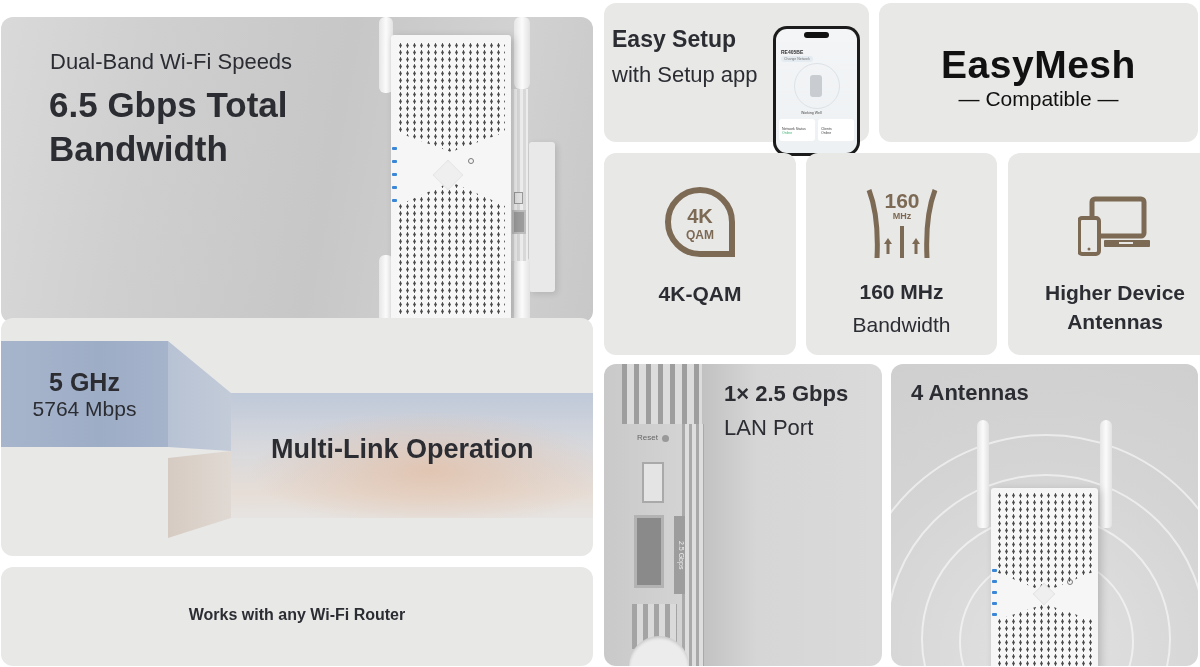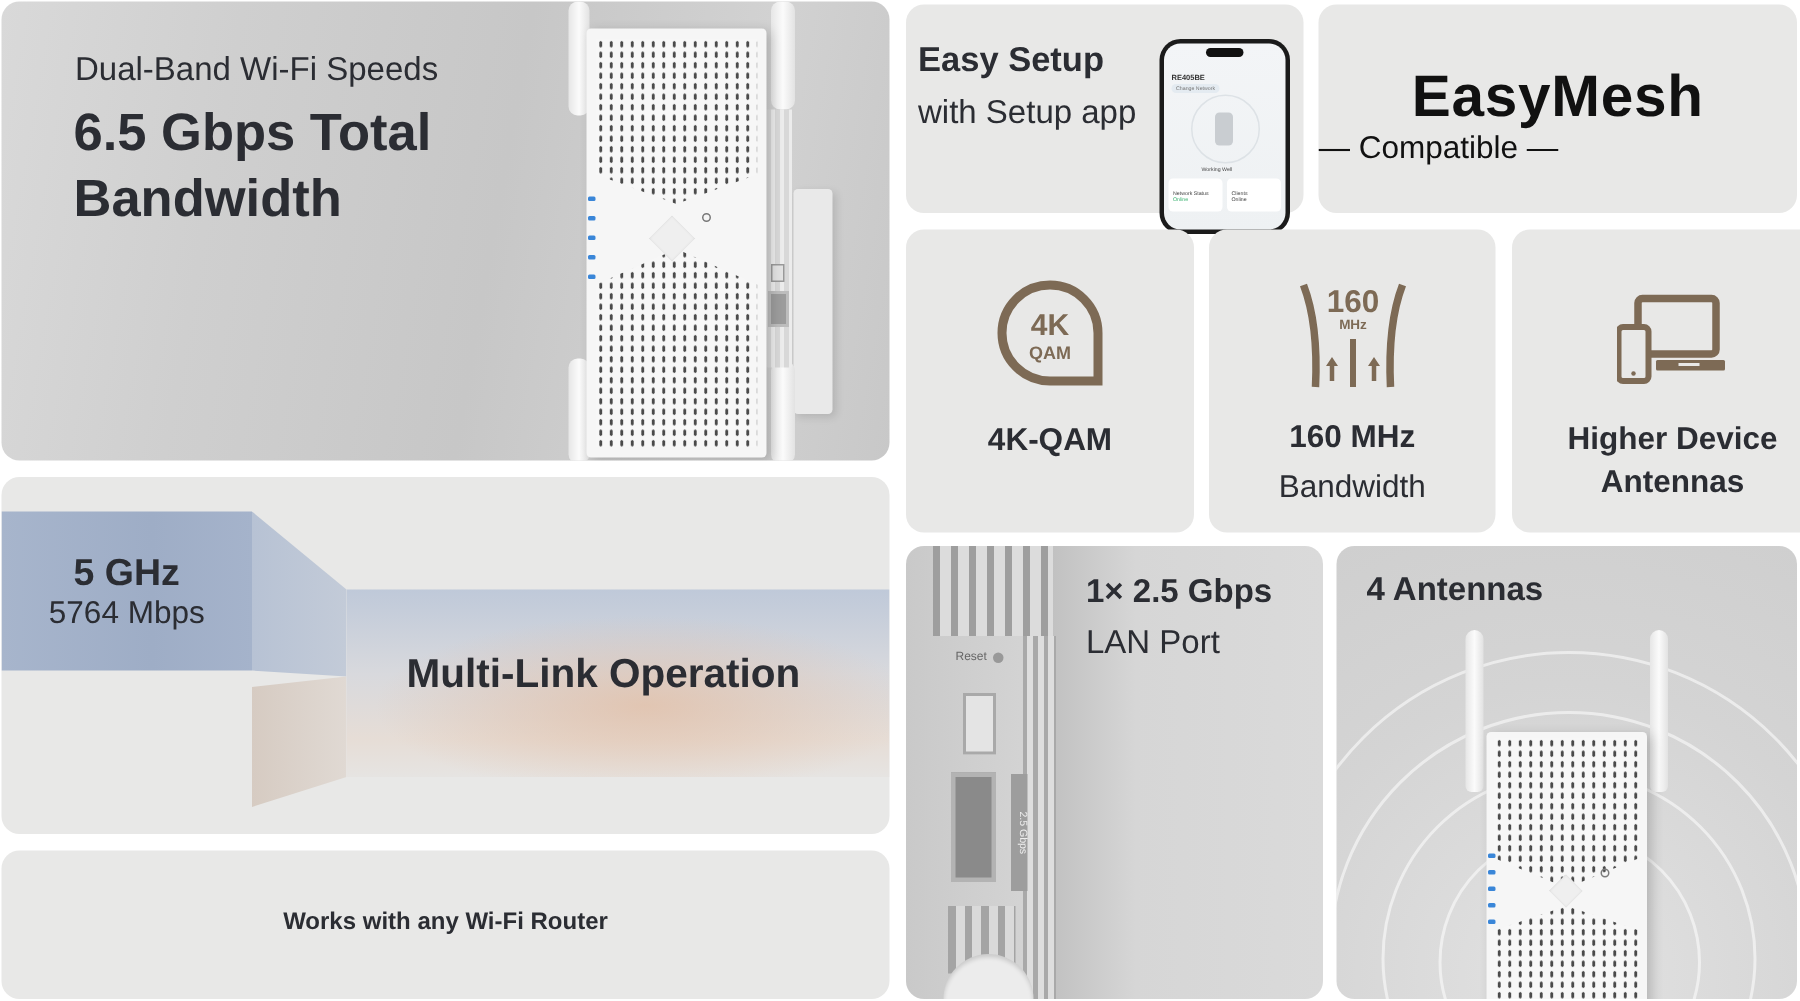--- a/index.html
+++ b/index.html
@@ -1,21 +1,21 @@
 <!DOCTYPE html>
 <html><head>
 <meta charset="utf-8">
 <style>
   * { box-sizing: border-box; margin: 0; padding: 0; }
   html, body { width: 1200px; height: 667px; background: #ffffff; overflow: hidden; }
   body { position: relative; font-family: "Liberation Sans", "DejaVu Sans", sans-serif; color: #2b2d33; }
   .card { position: absolute; border-radius: 12px; overflow: hidden; background: #e8e8e7; }
 
   
-  #hero { left: 1px; top: 1px; width: 592px; height: 306px;
+  #hero { left: 1px; top: 17px; width: 592px; height: 306px;
     background: linear-gradient(100deg, #d9d9d9 0%, #cfcfcf 25%, #c7c7c7 55%, #d2d2d2 80%, #c8c8c8 100%); padding-left: 22px; }
   #hero .eyebrow { position: absolute; left: 49px; top: 32px; font-size: 22px; color: #2b2d33; }
   #hero .headline { position: absolute; left: 48px; top: 66px; font-size: 35px; font-weight: bold; line-height: 44px; color: #2b2d33; }
 
   .device-body { position: absolute; background: #f6f6f6; border-radius: 3px; box-shadow: 3px 2px 8px rgba(0,0,0,0.18); }
   .grille { position: absolute;
     background-color: #f7f7f7;
     background-image: radial-gradient(ellipse 1.2px 2.4px at 50% 50%, #4a4a4a 80%, transparent 100%);
     background-size: 7px 7px; }
   .antenna { position: absolute; background: linear-gradient(90deg, #e6e6e6, #fbfbfb 50%, #e2e2e2); border-radius: 6px; }
@@ -36,21 +36,21 @@
   .phone-chip { position: absolute; left: 5px; top: 27px; font-size: 3.5px; color: #777; background: #e4ebf1; padding: 1px 3px; border-radius: 3px; }
   .phone-ring { position: absolute; left: 18px; top: 34px; width: 46px; height: 46px; border-radius: 50%; border: 1px solid #dde2e6; }
   .phone-dev { position: absolute; left: 34px; top: 46px; width: 12px; height: 22px; background: #c9cdd1; border-radius: 3px; }
   .phone-status { position: absolute; left: 25px; top: 82px; font-size: 3.5px; color: #444; }
   .phone-card { position: absolute; top: 90px; width: 36px; height: 22px; background: #fff; border-radius: 3px; font-size: 3.5px; padding: 8px 3px 0; color: #444; }
   .phone-card .ok { color: #3cb371; }
 
   
   #mesh { left: 879px; top: 3px; width: 319px; height: 139px; }
   #mesh .m1 { position: absolute; left: 0; width: 100%; top: 40px; text-align: center; font-size: 39px; font-weight: bold; color: #111; letter-spacing: 0.5px; }
-  #mesh .m2 { position: absolute; left: 0; width: 100%; top: 84px; font-size: 21px; color: #111; }
+  #mesh .m2 { position: absolute; left: 0; width: 100%; top: 84px; text-align: center; font-size: 21px; color: #111; }
 
   
   .feat { top: 153px; height: 202px; }
   #f-qam { left: 604px; width: 192px; }
   #f-mhz { left: 806px; width: 191px; }
   #f-dev { left: 1008px; width: 214px; }
   .feat .icon { position: absolute; left: 50%; top: 33px; transform: translateX(-50%); }
   .feat .ft { position: absolute; left: 0; width: 100%; text-align: center; font-size: 21px; font-weight: bold; color: #2b2d33; line-height: 29px; }
   .feat .fs { position: absolute; left: 0; width: 100%; text-align: center; font-size: 21px; color: #2b2d33; }
 

